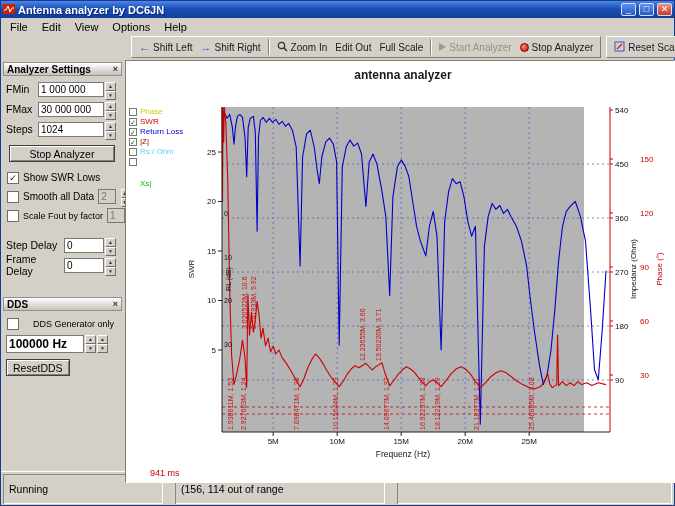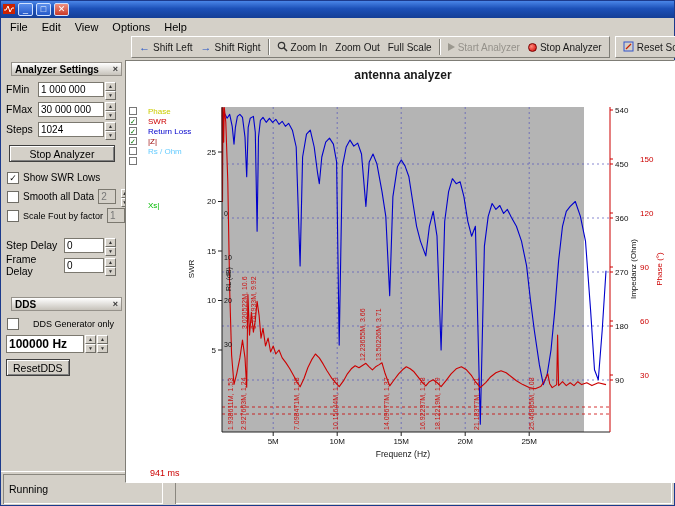--- a/index.html
+++ b/index.html
@@ -30,21 +30,21 @@
   .stop-dot{width:9px;height:9px;border-radius:50%;
             background:radial-gradient(circle at 35% 35%,#ff8a7a,#d00000);border:1px solid #7a0000;box-sizing:border-box;}
   .start-tri{width:0;height:0;border-left:7px solid #9b988f;border-top:4px solid transparent;border-bottom:4px solid transparent;}
   .micon{display:inline-block;}
   
   .content{flex:1;position:relative;}
   
   .sidebar{position:absolute;left:2px;top:2px;width:119px;font-size:10.5px;}
   .panel-hdr{background:linear-gradient(#ffffff,#c6c2ba);border:1px solid #95918a;height:12px;
              display:flex;justify-content:space-between;align-items:center;padding:0 3px;
-             font-weight:bold;font-size:10px;margin-bottom:3px;margin-left:8px;}
+             font-weight:bold;font-size:10px;margin-bottom:3px;}
   .hdr-x{font-size:9px;color:#333;line-height:9px;}
   .frow{display:flex;align-items:center;height:20px;position:relative;}
   .flabel{width:32px;padding-left:3px;}
   .fin{width:60px;height:13px;font-size:10px;border:1px solid #7b786f;background:#fff;padding:0 2px;
        font-family:"Liberation Sans",sans-serif;box-sizing:content-box;}
   .fin.small{width:12px;}
   .fin.dis{background:#d4d0c8;color:#777;}
   .spin{display:inline-flex;flex-direction:column;width:11px;height:15px;margin-left:1px;}
   .spin span{flex:1;font-size:5px;line-height:7px;text-align:center;background:#d4d0c8;color:#333;
              border:1px solid;border-color:#fff #6f6d66 #6f6d66 #fff;box-sizing:border-box;}
@@ -60,21 +60,21 @@
   .ddsfreq{display:flex;align-items:center;padding:2px 3px;}
   .ddsin{width:72px;height:16px;font-weight:bold;font-size:12px;border:1px solid #7b786f;background:#fff;
          font-family:"Liberation Sans",sans-serif;padding:0 2px;}
   .resetdds{margin:4px 0 0 3px;height:17px;}
   
   .chart-panel{position:absolute;left:124px;top:0;width:548px;height:421px;background:#fff;
                border:1px solid;border-color:#7f7d76 #fff #fff #7f7d76;box-sizing:content-box;}
   .chart-panel svg{position:absolute;inset:0;}
   svg text{font-family:"Liberation Sans",sans-serif;}
   .legend{position:absolute;left:3px;top:46px;display:flex;flex-direction:column;gap:1px;}
-  .lrow{display:flex;gap:11px;height:9px;}
+  .lrow{display:flex;align-items:center;gap:3px;height:9px;}
   .lbox{width:8px;height:8px;background:#fff;border:1px solid #777;font-size:7px;line-height:8px;
         text-align:center;color:#007700;box-sizing:border-box;}
   .llabel{font-size:8px;white-space:nowrap;}
   .scan-time{position:absolute;left:4px;bottom:4px;color:#cc0000;font-size:9px;padding-left:20px;}
   
   .statusbar{height:34px;flex:0 0 auto;display:flex;gap:12px;padding:2px 2px 1px 2px;border-top:1px solid #fff;box-sizing:border-box;}
   .scell{box-shadow:inset 1px 1px 0 #8a877f, inset -1px -1px 0 #ffffff;font-size:10.5px;
          padding:0 6px;display:flex;align-items:center;white-space:nowrap;}
   .scell1{width:148px;}
   .scell2{width:198px;}
@@ -85,20 +85,21 @@
 
 <div class="window">
 
   <div class="titlebar">
     <span class="micon">
       <svg width="12" height="12">
           <rect x="0" y="1" width="12" height="10" fill="#cc2200"></rect>
           <polyline points="1,7 3,7 5,3 7,9 9,5 11,5" fill="none" stroke="#fff" stroke-width="1"></polyline>
         </svg>
     </span>
+    <span class="title-text">Antenna analyzer by DC6JN</span>
     <span class="tb-btn minmax">_</span>
     <span class="tb-btn minmax">□</span>
     <span class="tb-btn close">✕</span>
   </div>
 
   <div class="menubar">
     <span class="menu-item">File</span>
     <span class="menu-item">Edit</span>
     <span class="menu-item">View</span>
     <span class="menu-item">Options</span>
@@ -118,21 +119,21 @@
       <span class="tb-sep"></span>
       <span class="tbtn">
         <span class="micon">
           <svg width="11" height="11">
               <circle cx="4.5" cy="4.5" r="3.2" fill="none" stroke="#333" stroke-width="1.2"></circle>
               <line x1="7" y1="7" x2="10" y2="10" stroke="#333" stroke-width="1.5"></line>
             </svg>
         </span>
         <span>Zoom In</span>
       </span>
-      <span class="tbtn">Zoom Out</span>
+      <span class="tbtn">Edit Out</span>
       <span class="tbtn">Full Scale</span>
       <span class="tb-sep"></span>
       <span class="tbtn disabled">
         <span class="start-tri"></span>
         <span>Start Analyzer</span>
       </span>
       <span class="tbtn">
         <span class="stop-dot"></span>
         <span>Stop Analyzer</span>
       </span>
@@ -364,16 +365,17 @@
           <span class="lbox"></span>
           <span class="llabel" style="color: rgb(0, 187, 0); margin-top: 44px;">Xs|</span>
         </div>
       </div>
       <div class="scan-time">941 ms</div>
     </div>
   </div>
 
   <div class="statusbar">
     <div class="scell scell1">Running</div>
+    <div class="scell scell2">(156, 114 out of range</div>
     <div class="scell scell3"></div>
   </div>
 
 </div>
 
 </body></html>

